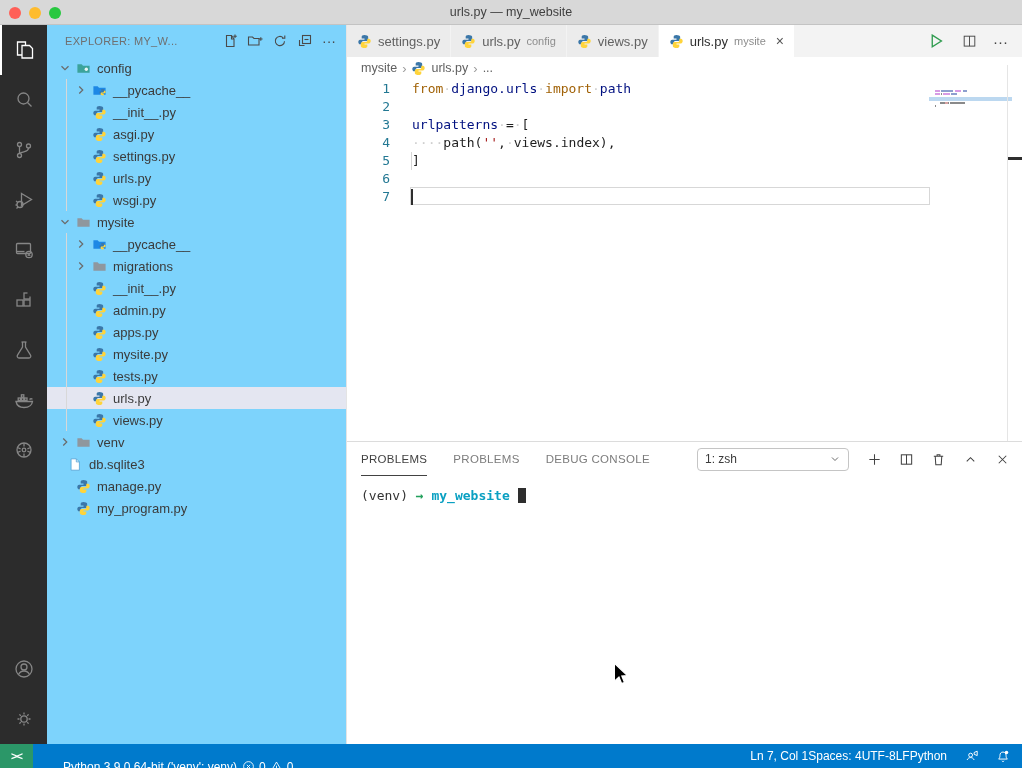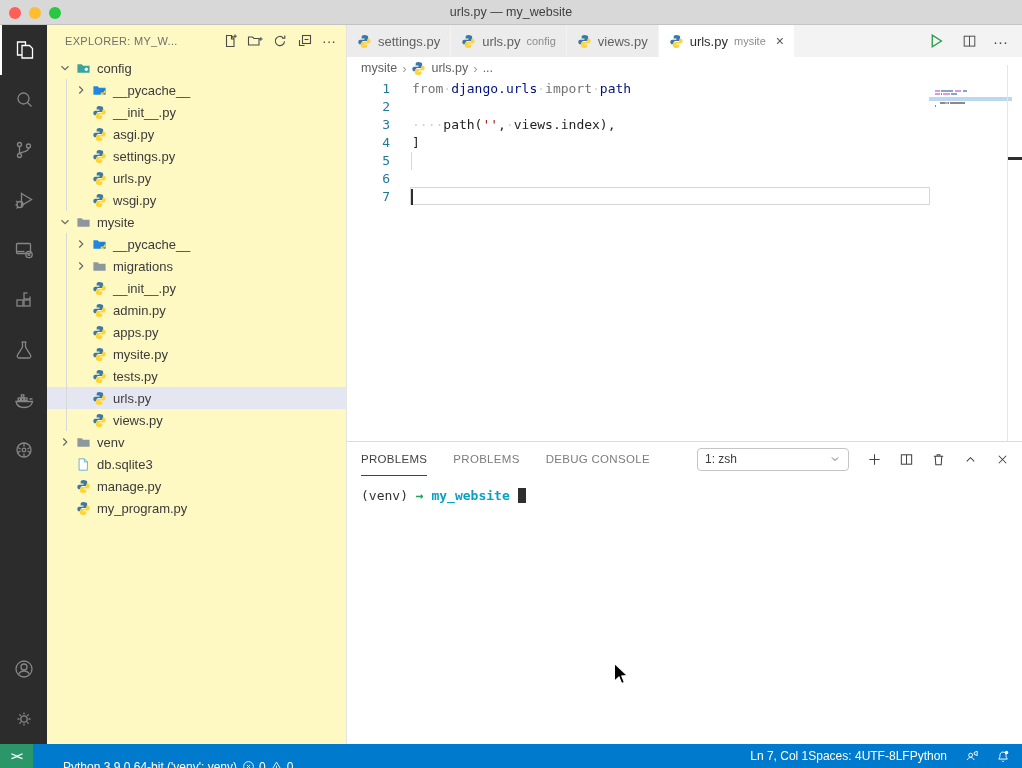--- a/index.html
+++ b/index.html
@@ -18,21 +18,21 @@
 
   
   .activitybar{position:absolute;left:0;top:25px;width:47px;height:719px;background:#2c2c2c;
                display:flex;flex-direction:column;align-items:stretch;}
   .ab-item{height:50px;display:flex;align-items:center;justify-content:center;color:#868686;}
   .ab-item.active{color:#fff;box-shadow:inset 2px 0 0 #fff;}
   .ab-item svg{stroke:currentColor;fill:none;stroke-width:1.3;}
   .ab-spacer{flex:1;}
 
   
-  .sidebar{position:absolute;left:47px;top:25px;width:300px;height:719px;background:#fef9c3;
+  .sidebar{position:absolute;left:47px;top:25px;width:300px;height:719px;background:#7dd3fc;
            border-right:1px solid #e4e4e4;box-sizing:border-box;}
   .sb-header{height:32px;display:flex;align-items:center;padding:0 10px 0 18px;}
   .sb-title{font-size:11px;color:#6f6f6f;letter-spacing:.3px;white-space:nowrap;}
   .sb-actions{margin-left:auto;display:flex;gap:9px;color:#4a4a4a;align-items:center;}
   .sb-action svg{stroke:#4a4a4a;fill:none;stroke-width:1.1;}
   .sb-action.dots{font-size:14px;color:#4a4a4a;line-height:10px;}
   .tree{position:relative;}
   .tree-row{height:22px;display:flex;align-items:center;color:#3b3b3b;cursor:default;}
   .tree-row.selected{background:#e4e6f1;}
   .tree-chevron{width:16px;flex:0 0 16px;display:flex;justify-content:center;color:#6a6a6a;}
@@ -54,21 +54,21 @@
   .bc-sep{color:#9b9b9b;font-size:13px;}
   .bc-icon{display:flex;}
 
   
   .code{position:absolute;left:0;top:54px;right:0;bottom:0;
         font-family:"DejaVu Sans Mono","Liberation Mono",monospace;font-size:13px;line-height:18px;}
   .gutter{position:absolute;left:0;top:1px;width:43px;text-align:right;color:#237893;}
   .gutter div{height:18px;}
   .lines{position:absolute;left:65px;top:1px;right:100px;}
   .line{height:18px;white-space:pre;}
-  .tk-kw{color:#737373;}.tk-id{color:#001080;}.tk-def{color:#1f1f1f;}
+  .tk-kw{color:#a16207;}.tk-id{color:#001080;}.tk-def{color:#1f1f1f;}
   .tk-str{color:#a31515;}.tk-ws{color:#cfcfcf;}
   .current-line{position:absolute;left:63px;width:520px;height:18px;border:1px solid #d7d7d7;
                 box-sizing:border-box;}
   .caret{position:absolute;left:64px;width:2px;height:16px;background:#2e2e2e;}
   .indent-guide-editor{position:absolute;left:64px;width:1px;height:18px;background:#d6d6d6;}
   .minimap{position:absolute;right:12px;top:4px;width:75px;}
   .mm-line{height:2px;margin-bottom:1px;font-size:0;white-space:nowrap;}
   .mm-seg{display:inline-block;height:2px;}
   .mm-kw{background:#d79be4;}.mm-id{background:#8d9fce;}.mm-def{background:#8a8a8a;}
   .mm-str{background:#d8a3a3;}.mm-ws{background:transparent;}.mm-sp{background:transparent;}
@@ -446,21 +446,21 @@
               <path d="M6 4l4 4-4 4"></path>
             </svg>
           </span>
           <span class="tree-icon">
             <svg width="15" height="15" viewBox="0 0 16 16">
               <path d="M1.5 3.5h4.5L7.5 5h7v7.5h-13z" fill="#8f979e"></path>
             </svg>
           </span>
           <span class="tree-label">venv</span>
         </div>
-        <div class="tree-row" style="padding-left: 10px;">
+        <div class="tree-row" style="padding-left: 2px;">
           <span class="tree-chevron"></span>
           <span class="tree-icon">
             <svg width="14" height="15" viewBox="0 0 16 16">
               <path d="M3.5 1.5h6L13 5v9.5H3.5z" fill="#fff" stroke="#59a6d8"></path>
               <path d="M9.5 1.5V5H13" fill="none" stroke="#59a6d8"></path>
             </svg>
           </span>
           <span class="tree-label">db.sqlite3</span>
         </div>
         <div class="tree-row" style="padding-left: 10px;">
@@ -565,20 +565,21 @@
           <div>2</div>
           <div>3</div>
           <div>4</div>
           <div>5</div>
           <div>6</div>
           <div>7</div>
         </div>
       <div class="lines">
           <div class="line"><span class="tk-kw">from</span><span class="tk-ws">·</span><span class="tk-id">django.urls</span><span class="tk-ws">·</span><span class="tk-kw">import</span><span class="tk-ws">·</span><span class="tk-id">path</span></div>
           <div class="line"></div>
+          <div class="line"><span class="tk-id">urlpatterns</span><span class="tk-ws">·</span><span class="tk-def">=</span><span class="tk-ws">·</span><span class="tk-def">[</span></div>
           <div class="line"><span class="tk-ws">·</span><span class="tk-ws">·</span><span class="tk-ws">·</span><span class="tk-ws">·</span><span class="tk-def">path(</span><span class="tk-str">''</span><span class="tk-def">,</span><span class="tk-ws">·</span><span class="tk-def">views.index),</span></div>
           <div class="line"><span class="tk-def">]</span></div>
           <div class="line"></div>
         </div>
       <div class="caret" style="top: 110px;"></div>
       <div class="minimap">
         <div class="mm-band"></div>
         <div>
             <div class="mm-line"><span class="mm-seg mm-kw" style="width: 4.6px;"></span><span class="mm-seg mm-sp" style="width: 1.15px;"></span><span class="mm-seg mm-id" style="width: 12.65px;"></span><span class="mm-seg mm-sp" style="width: 1.15px;"></span><span class="mm-seg mm-kw" style="width: 6.9px;"></span><span class="mm-seg mm-sp" style="width: 1.15px;"></span><span class="mm-seg mm-id" style="width: 4.6px;"></span></div>
             <div class="mm-line"><span class="mm-seg mm-kw" style="width: 4.6px;"></span><span class="mm-seg mm-sp" style="width: 1.15px;"></span><span class="mm-seg mm-def" style="width: 1.15px;"></span><span class="mm-seg mm-sp" style="width: 1.15px;"></span><span class="mm-seg mm-kw" style="width: 6.9px;"></span><span class="mm-seg mm-sp" style="width: 1.15px;"></span><span class="mm-seg mm-id" style="width: 5.75px;"></span></div>

